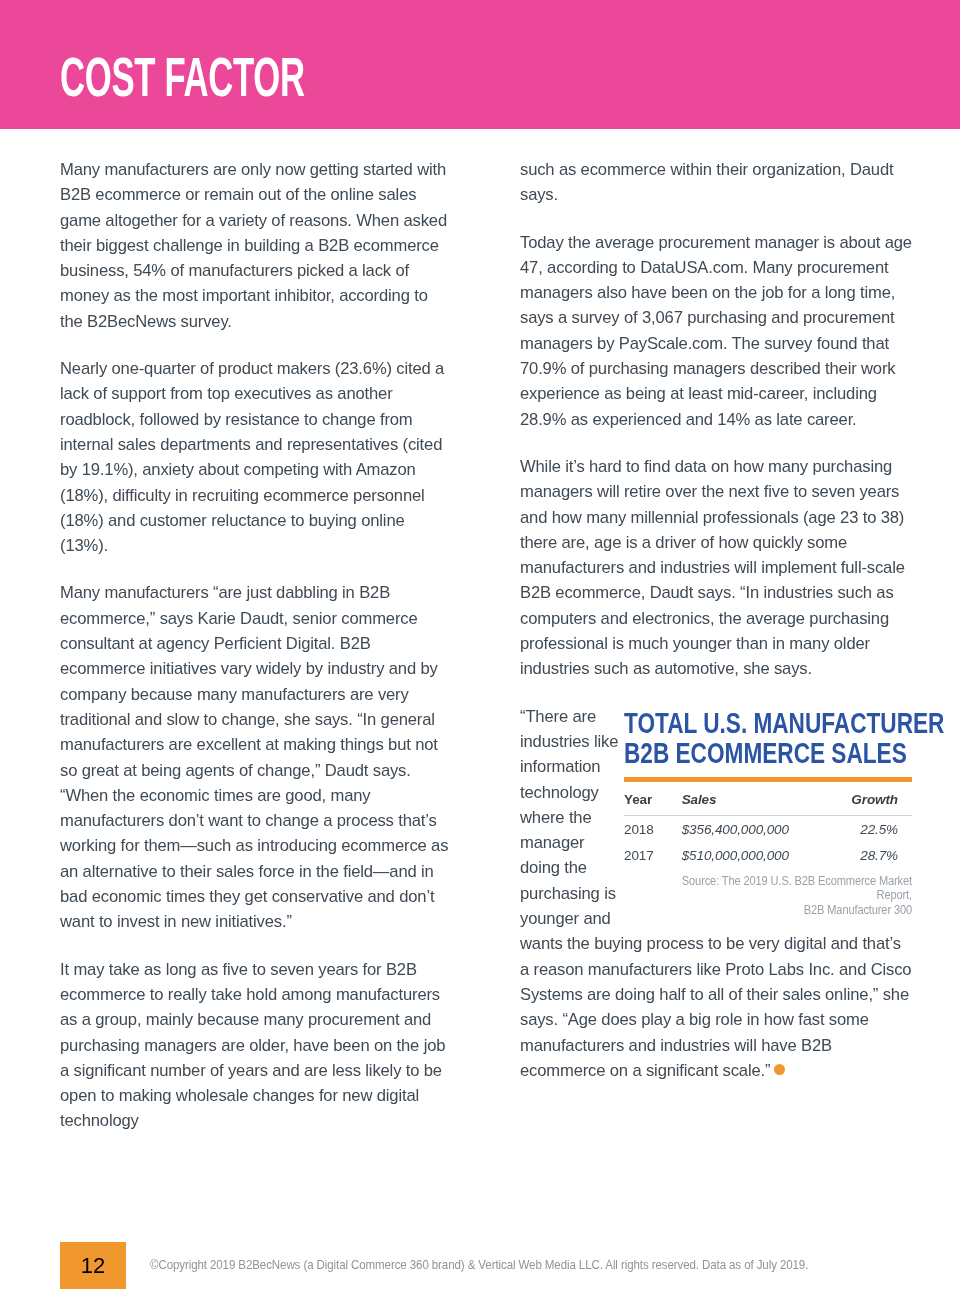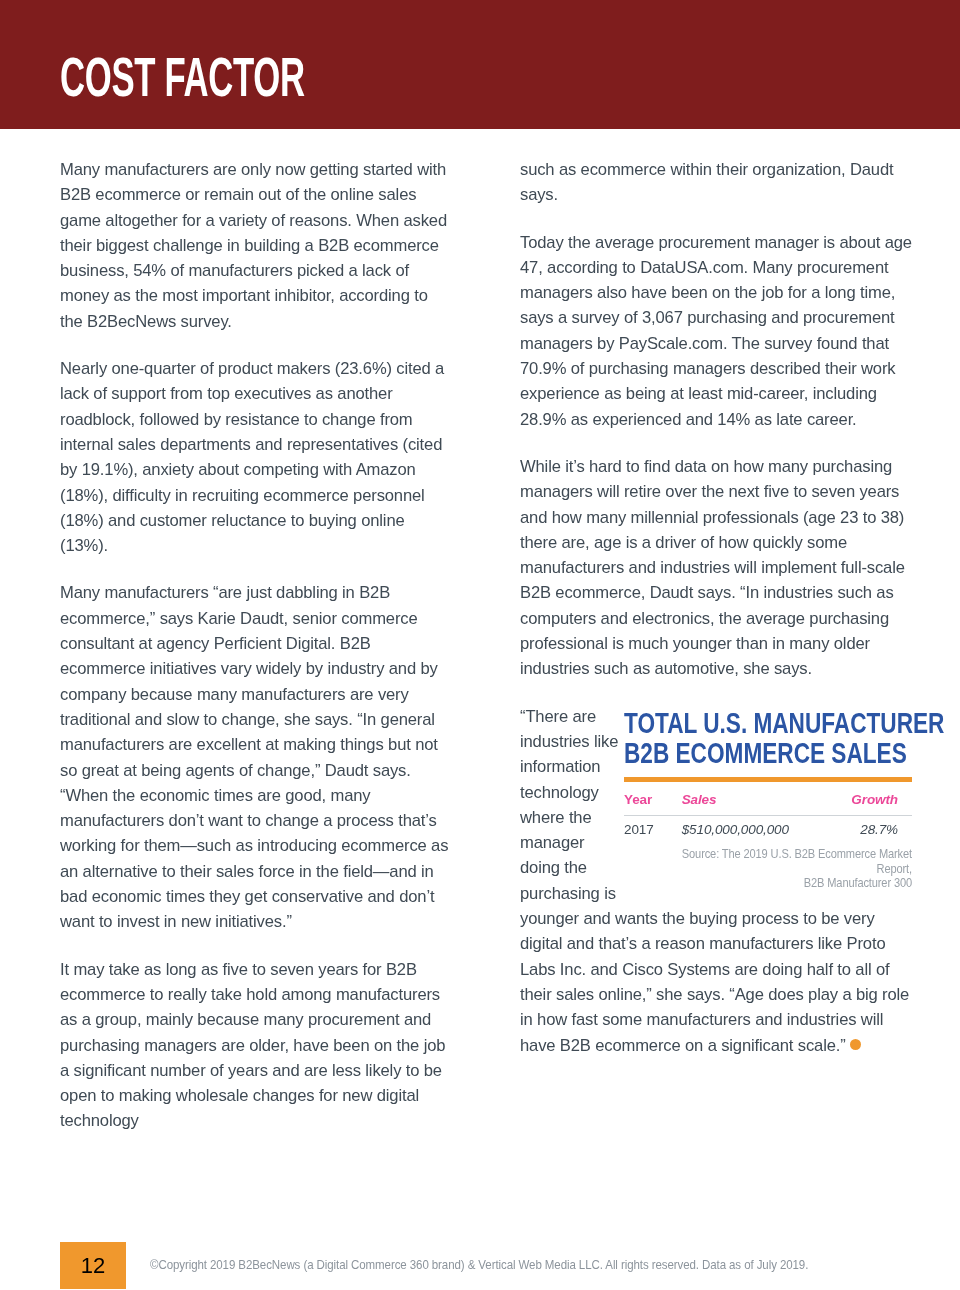--- a/index.html
+++ b/index.html
@@ -16,21 +16,21 @@
     overflow: hidden;
   }
 
   
   .header-banner {
     position: absolute;
     left: 0;
     top: 0;
     width: 960px;
     height: 129px;
-    background: #7f1d1d;
+    background: #ec4899;
   }
   .header-title {
     position: absolute;
     left: 60px;
     top: 48px;
     font-family: "Liberation Sans Narrow", "Liberation Sans", sans-serif;
     font-weight: bold;
     font-size: 56px;
     line-height: 58px;
     letter-spacing: -0.5px;
@@ -91,21 +91,21 @@
     width: 288px;
   }
   table.stats {
     width: 288px;
     border-collapse: collapse;
     margin-top: 1px;
   }
   table.stats th {
     font-size: 13.5px;
     font-weight: bold;
-    color: #ec4899;
+    color: #404040;
     padding: 4px 0 3px 0;
     border-bottom: 1px solid #cfd4d8;
     letter-spacing: -0.1px;
   }
   table.stats td {
     font-size: 13.5px;
     color: #3f4a54;
     padding: 1px 0 0 0;
     letter-spacing: -0.1px;
   }
@@ -207,20 +207,25 @@
       <table class="stats">
         <thead>
           <tr>
             <th class="c-year">Year</th>
             <th class="c-sales">Sales</th>
             <th class="c-growth">Growth</th>
           </tr>
         </thead>
         <tbody>
           <tr>
+            <td class="c-year">2018</td>
+            <td class="c-sales">$356,400,000,000</td>
+            <td class="c-growth">22.5%</td>
+          </tr>
+          <tr>
             <td class="c-year">2017</td>
             <td class="c-sales">$510,000,000,000</td>
             <td class="c-growth">28.7%</td>
           </tr>
         </tbody>
       </table>
 
       <div class="infobox-source">
         <div>Source: The 2019 U.S. B2B Ecommerce Market Report,</div>
         <div>B2B Manufacturer 300</div>

